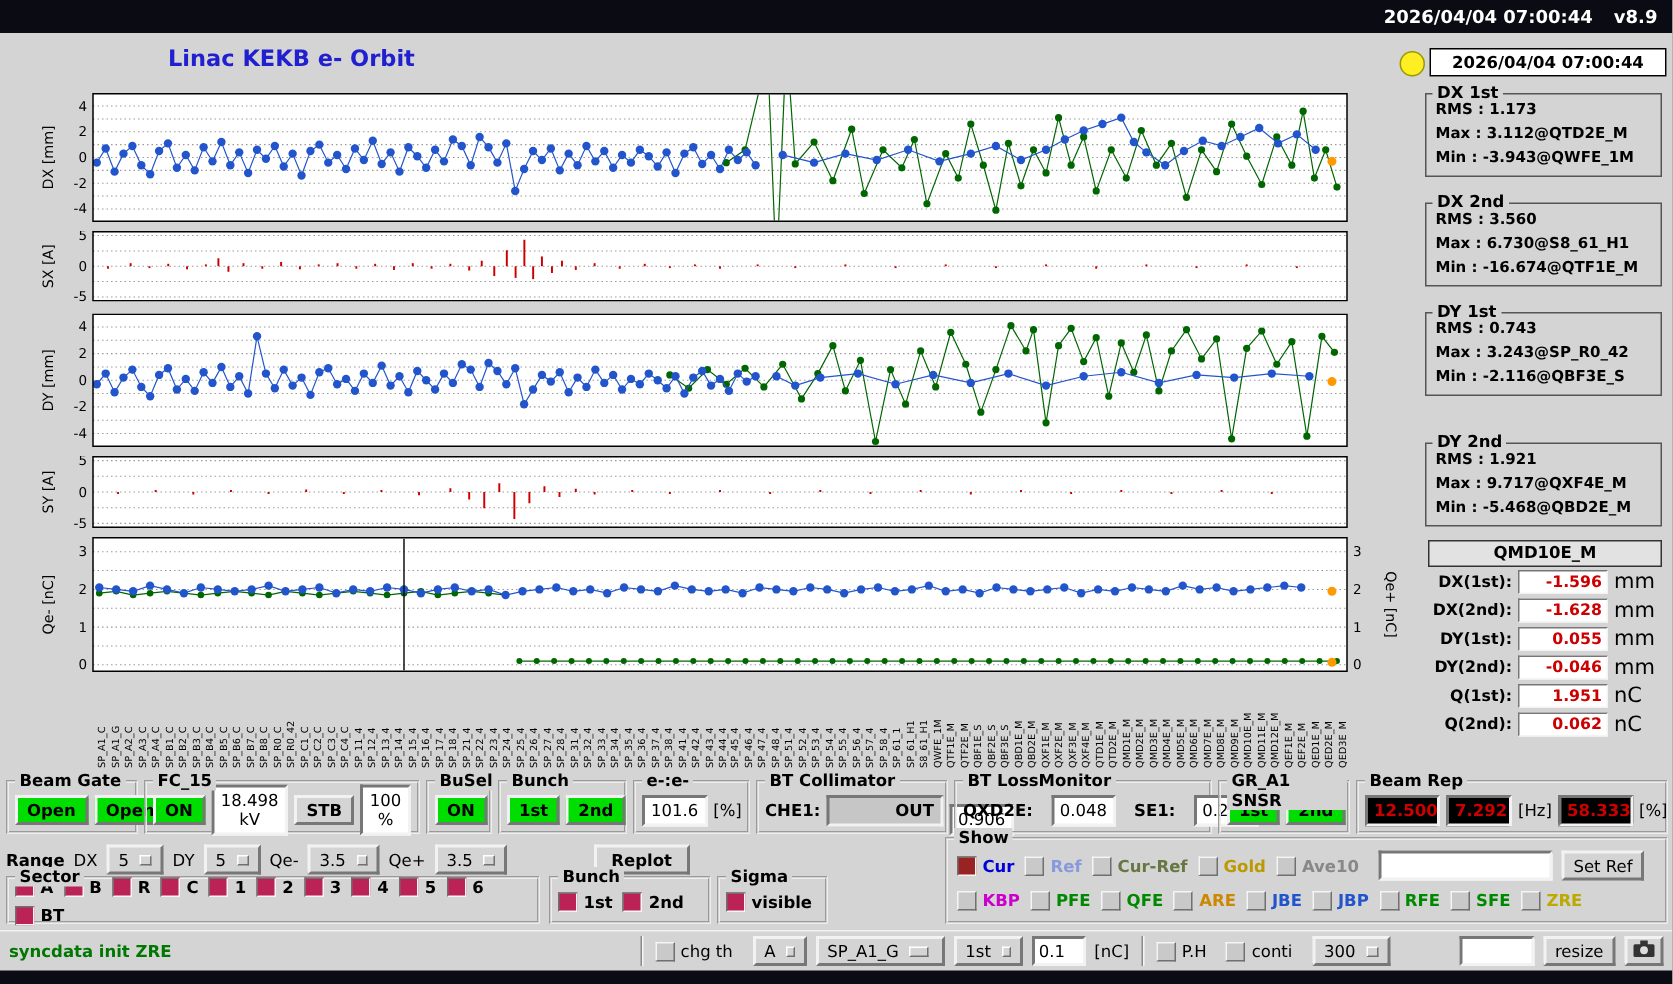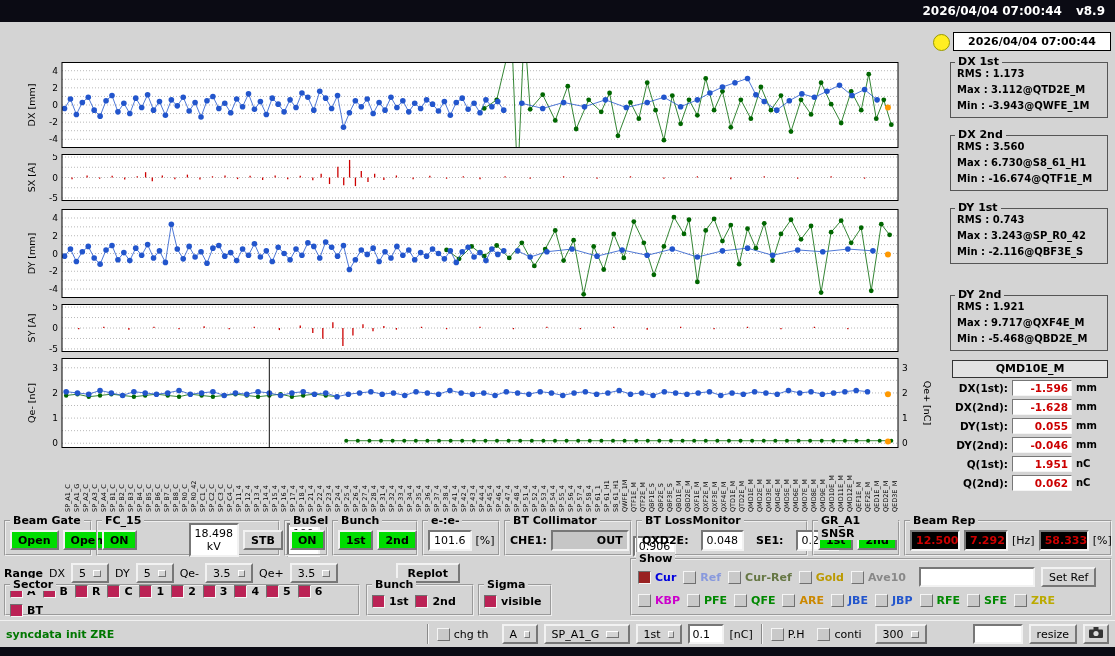--- a/index.html
+++ b/index.html
@@ -23,21 +23,21 @@
   .sgroup .srow{font-size:10px;font-weight:bold;line-height:16px;white-space:nowrap;}
   .gtitle{position:absolute;top:-8px;left:4px;background:#d4d4d4;padding:0 3px;font-size:11px;font-weight:bold;}
   .bpm-panel{position:absolute;left:950px;top:360px;width:160px;}
   .bpm-title{margin:0 2px;height:16px;border:1px solid #333;background:#e2e2e2;font-size:11px;font-weight:bold;
     text-align:center;line-height:16px;}
   .bpm-row{display:flex;align-items:center;height:19px;gap:4px;}
   .bpm-row .bl{width:58px;text-align:right;font-size:10.5px;font-weight:bold;}
   .bpm-row .bv{width:52px;text-align:right;font-size:10.5px;font-weight:bold;color:#cc0000;background:#fff;
     border-top:1px solid #777;border-left:1px solid #777;border-bottom:1px solid #f4f4f4;border-right:1px solid #f4f4f4;
     padding:1px 3px;}
-  .bpm-row .bu{font-size:10px;font-weight:bold;}
+  .bpm-row .bu{font-size:14px;font-weight:normal;}
   
   .group{position:absolute;top:520px;height:36px;border:2px groove #eeeeee;box-sizing:border-box;
     display:flex;align-items:center;gap:4px;padding:6px 4px 2px;}
   .btn{background:#d4d4d4;color:#000;font-size:11px;font-weight:bold;height:20px;padding:0 6px;
     border-top:2px solid #f2f2f2;border-left:2px solid #f2f2f2;border-bottom:2px solid #777;border-right:2px solid #777;
     font-family:"DejaVu Sans",sans-serif;cursor:pointer;}
   .btn.green{background:#00dd00;}
   .val{display:inline-block;background:#fff;color:#000;font-size:11px;padding:2px 4px;text-align:center;
     border-top:2px solid #777;border-left:2px solid #777;border-bottom:2px solid #f2f2f2;border-right:2px solid #f2f2f2;}
   .val.gray{background:#c6c6c6;font-weight:bold;padding-left:44px;}
@@ -66,20 +66,21 @@
 </head>
 <body>
 
 <div class="app">
 
   <div class="titlebar">
     <span>2026/04/04 07:00:44</span>
     <span>v8.9</span>
   </div>
 
+  <div class="page-title">Linac KEKB e- Orbit</div>
 
   <div id="plots">
       <svg width="874" height="86" style="position: absolute; left: 26px; top: 62px;">
         <rect x="36" y="0.5" width="836" height="85" fill="#ffffff"></rect>
         <line x1="36" x2="872" y1="77.28571428571429" y2="77.28571428571429" stroke="#9a9a9a" stroke-width="0.7" stroke-dasharray="1,2"></line>
         <line x1="36" x2="872" y1="68.71428571428571" y2="68.71428571428571" stroke="#9a9a9a" stroke-width="0.7" stroke-dasharray="1,2"></line>
         <line x1="36" x2="872" y1="60.142857142857146" y2="60.142857142857146" stroke="#9a9a9a" stroke-width="0.7" stroke-dasharray="1,2"></line>
         <line x1="36" x2="872" y1="51.57142857142857" y2="51.57142857142857" stroke="#9a9a9a" stroke-width="0.7" stroke-dasharray="1,2"></line>
         <line x1="36" x2="872" y1="43" y2="43" stroke="#9a9a9a" stroke-width="0.7" stroke-dasharray="1,2"></line>
         <line x1="36" x2="872" y1="34.42857142857143" y2="34.42857142857143" stroke="#9a9a9a" stroke-width="0.7" stroke-dasharray="1,2"></line>
@@ -880,21 +881,21 @@
 
   <div class="group" style="left:4px;width:88px;">
     <span class="gtitle">Beam Gate</span>
     <button class="btn green">Open</button>
     <button class="btn green">Open</button>
   </div>
 
   <div class="group" style="left:96px;width:184px;">
     <span class="gtitle">FC_15</span>
     <button class="btn green">ON</button>
-    <span class="val" style="width:58px;margin-left:48px;">18.498 kV</span>
+    <span class="val" style="width:58px;">18.498 kV</span>
     <button class="btn">STB</button>
     <span class="val" style="width:32px;">100 %</span>
   </div>
 
   <div class="group" style="left:284px;width:44px;">
     <span class="gtitle">BuSel</span>
     <button class="btn green">ON</button>
   </div>
 
   <div class="group" style="left:332px;width:86px;">

